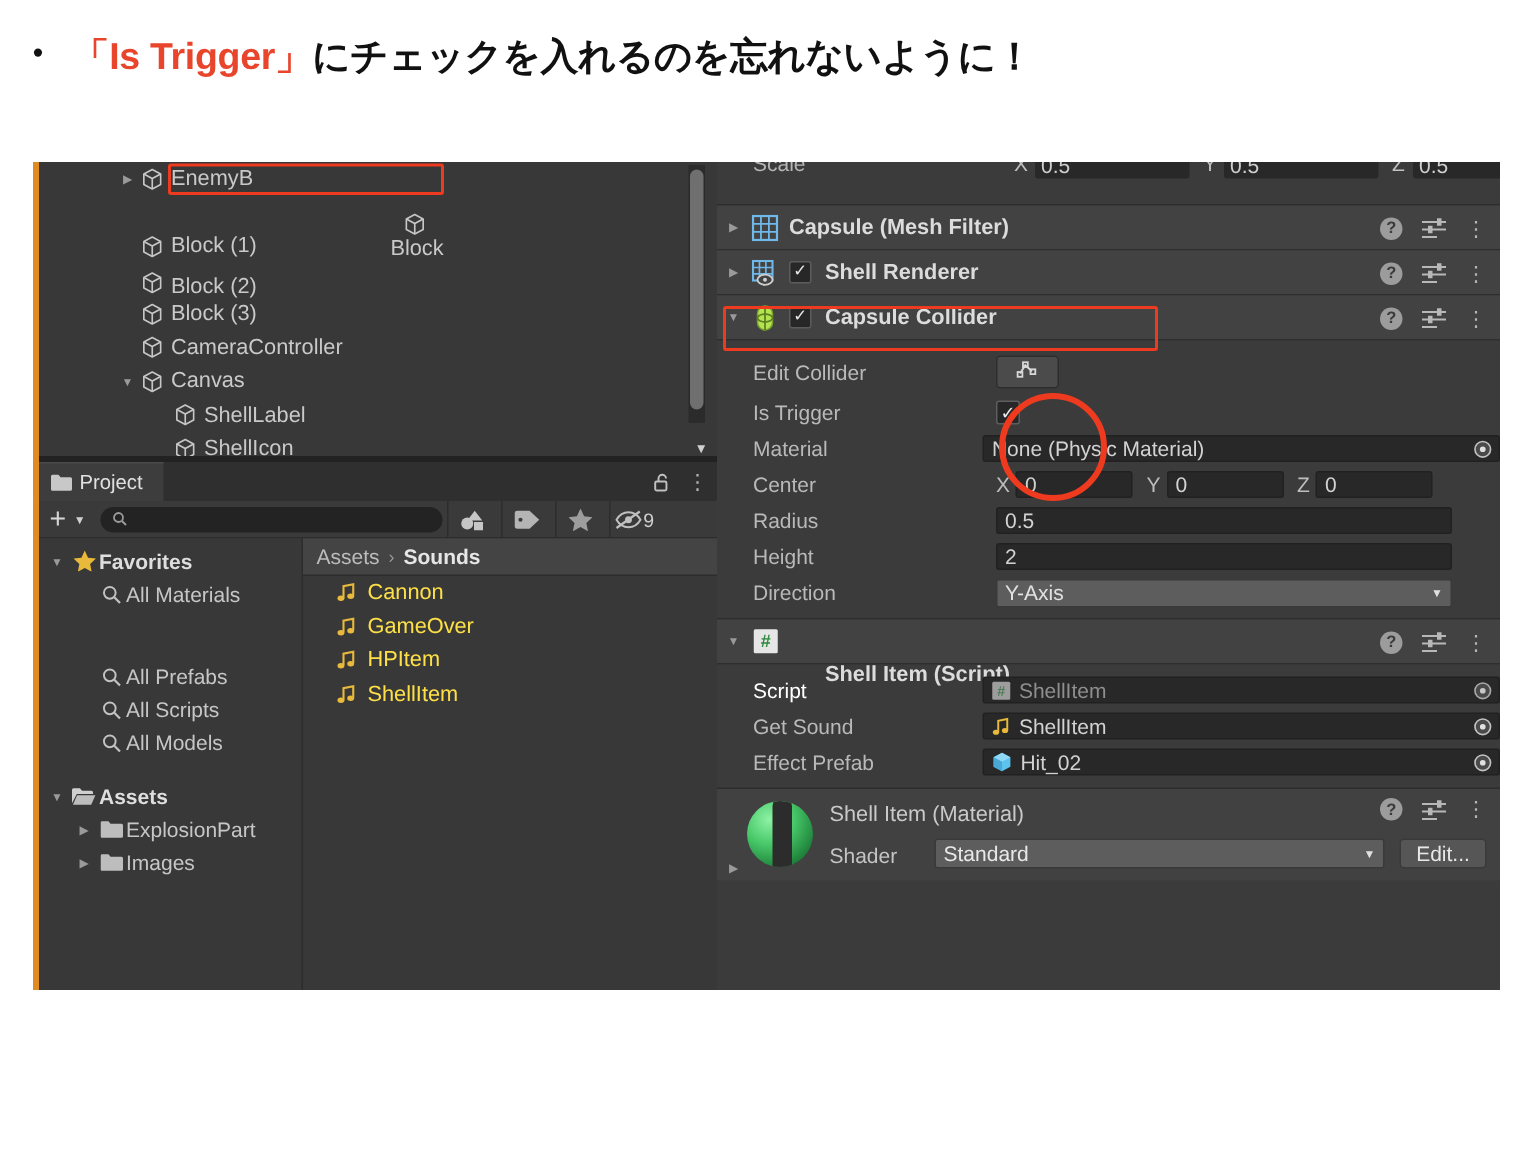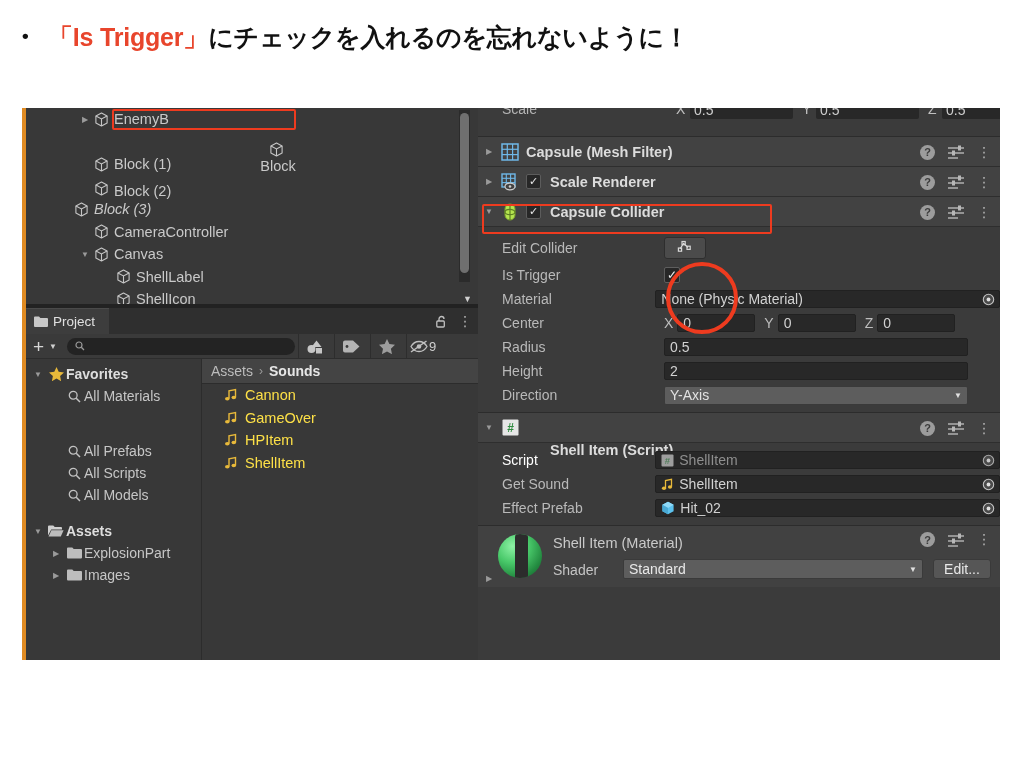--- a/index.html
+++ b/index.html
@@ -452,21 +452,21 @@
           <div class="h-row" style="padding-left: 52px; align-items: flex-end;">
             <span class="h-arrow none">▶</span>
             <span class="h-icon">
               <svg width="15" height="15" viewBox="0 0 15 15">
                 <path d="M7.5 1l5.6 3v7l-5.6 3-5.6-3v-7z" fill="none" stroke="#c6c6c6" stroke-width="1.1" stroke-linejoin="round"></path>
                 <path d="M1.9 4l5.6 3 5.6-3M7.5 7v7" fill="none" stroke="#c6c6c6" stroke-width="1.1"></path>
               </svg>
             </span>
             <span class="h-label">Block (2)</span>
           </div>
-          <div class="h-row" style="padding-left: 32px; font-style: italic;">
+          <div class="h-row" style="padding-left: 52px;">
             <span class="h-arrow none">▶</span>
             <span class="h-icon">
               <svg width="15" height="15" viewBox="0 0 15 15">
                 <path d="M7.5 1l5.6 3v7l-5.6 3-5.6-3v-7z" fill="none" stroke="#c6c6c6" stroke-width="1.1" stroke-linejoin="round"></path>
                 <path d="M1.9 4l5.6 3 5.6-3M7.5 7v7" fill="none" stroke="#c6c6c6" stroke-width="1.1"></path>
               </svg>
             </span>
             <span class="h-label">Block (3)</span>
           </div>
           <div class="h-row" style="padding-left: 52px;">
@@ -763,21 +763,21 @@
             <rect x="1" y="1" width="13" height="13" fill="none" stroke="#6fb8e8" stroke-width="1.4"></rect>
             <line x1="5.3" y1="1" x2="5.3" y2="14" stroke="#6fb8e8" stroke-width="1.1"></line>
             <line x1="9.6" y1="1" x2="9.6" y2="14" stroke="#6fb8e8" stroke-width="1.1"></line>
             <line x1="1" y1="5.3" x2="14" y2="5.3" stroke="#6fb8e8" stroke-width="1.1"></line>
             <line x1="1" y1="9.6" x2="14" y2="9.6" stroke="#6fb8e8" stroke-width="1.1"></line>
             <ellipse cx="9" cy="13.5" rx="5" ry="3.4" fill="#424242" stroke="#cfcfcf" stroke-width="1.2"></ellipse>
             <circle cx="9" cy="13.5" r="1.3" fill="#cfcfcf"></circle>
           </svg>
       </span>
       <span class="ch-check">✓</span>
-      <span class="ch-title">Scale Renderer</span>
+      <span class="ch-title">Shell Renderer</span>
       <span class="ch-right">
         <span class="help-ico">?</span>
         <span>
           <svg width="16" height="14" viewBox="0 0 16 14">
               <line x1="0" y1="3" x2="16" y2="3" stroke="#b8b8b8" stroke-width="1.4"></line>
               <line x1="0" y1="8" x2="16" y2="8" stroke="#b8b8b8" stroke-width="1.4"></line>
               <line x1="0" y1="13" x2="10" y2="13" stroke="#b8b8b8" stroke-width="1.4"></line>
               <rect x="10" y="0.5" width="3" height="5" fill="#b8b8b8"></rect>
               <rect x="4" y="5.5" width="3" height="5" fill="#b8b8b8"></rect>
             </svg>

